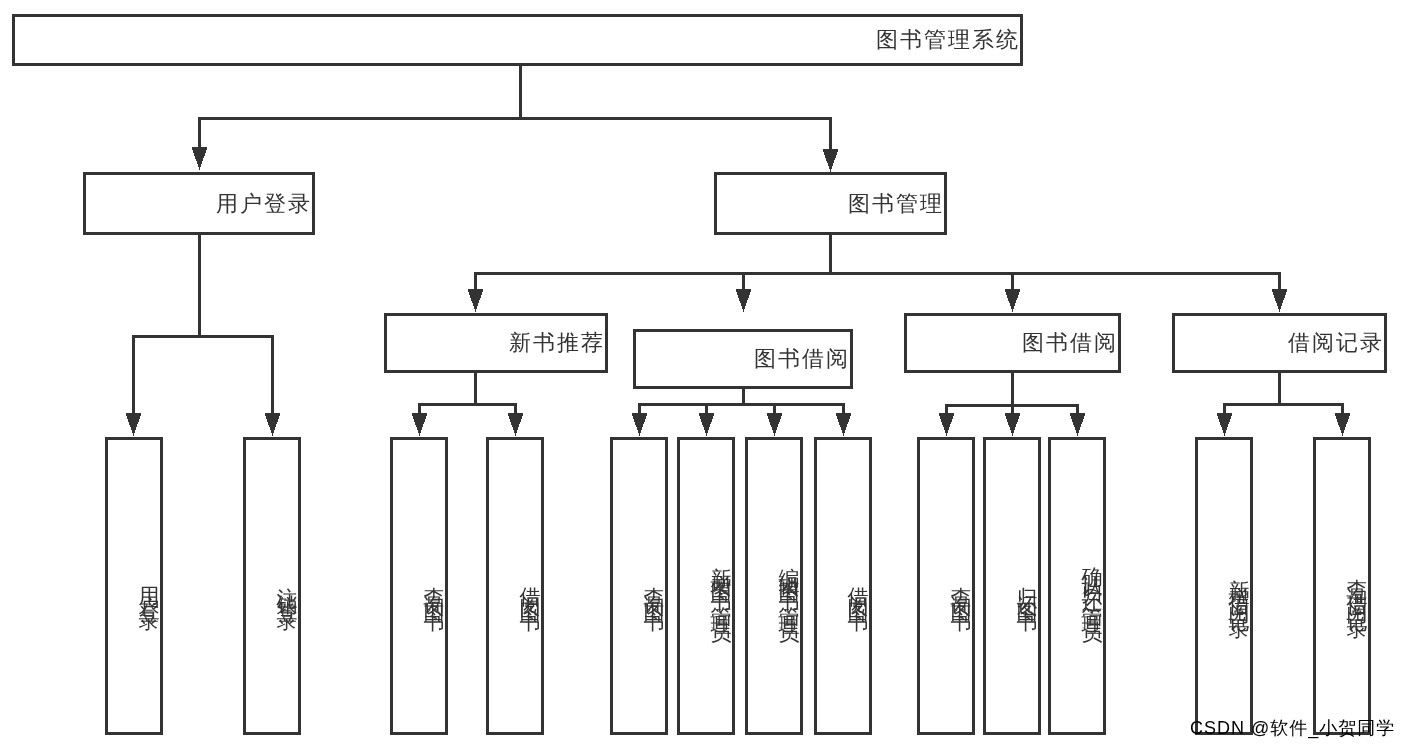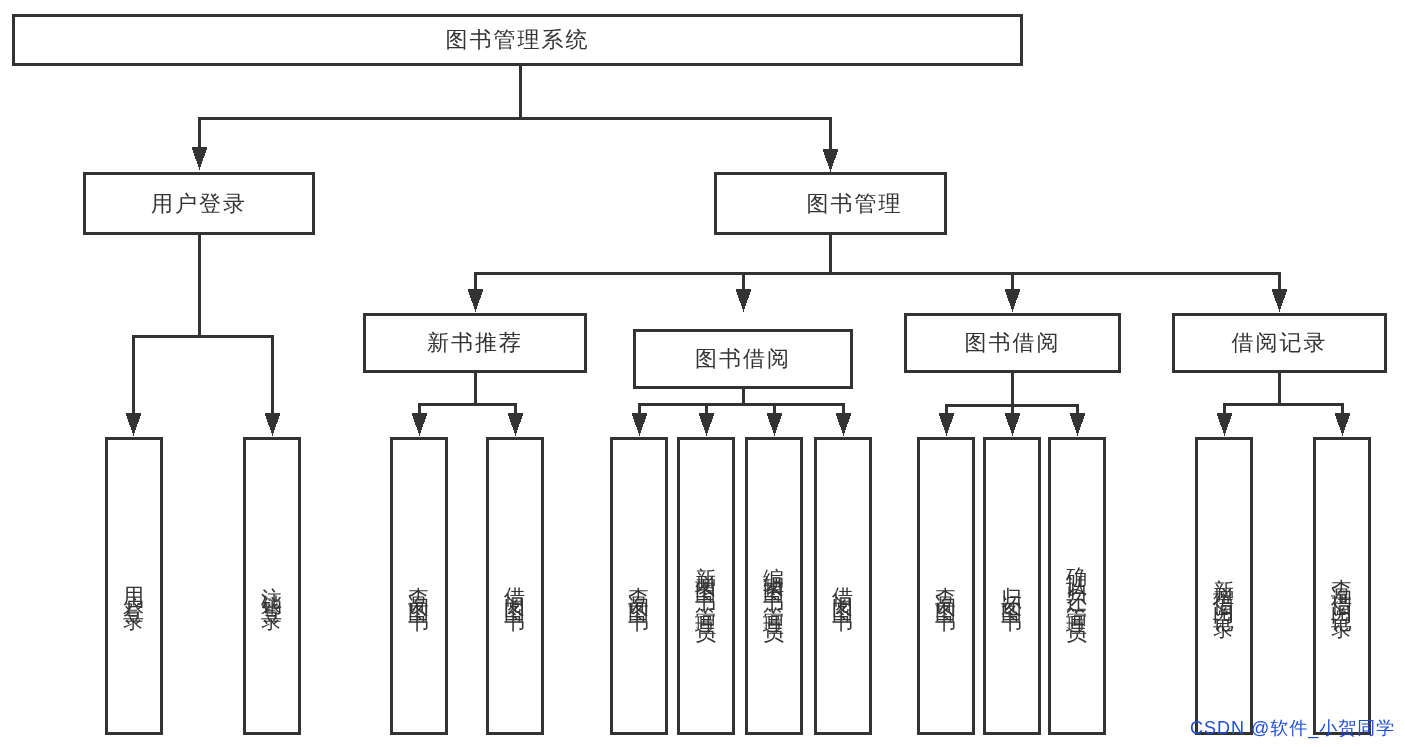--- a/index.html
+++ b/index.html
@@ -5,30 +5,30 @@
   html,body{margin:0;padding:0;background:#ffffff;}
   #canvas{
     position:relative;width:1405px;height:747px;background:#ffffff;overflow:hidden;
     font-family:"Liberation Sans","DejaVu Sans",sans-serif;
   }
   #wires{position:absolute;left:0;top:0;width:1405px;height:747px;}
   #wires path{stroke:#333333;stroke-width:3;fill:none;}
   #wires polygon{fill:#333333;stroke:none;}
   .box{
     position:absolute;box-sizing:border-box;background:#ffffff;
-    border:3px solid #333333;display:flex;align-items:center;justify-content:center;
+    border:3px solid #333333;display:flex;align-items:center;justify-content:flex-end;
   }
   .hlabel{font-size:22px;color:#333333;letter-spacing:2px;white-space:nowrap;}
   .vlabel{
     writing-mode:vertical-rl;text-orientation:mixed;
     font-size:21px;color:#333333;letter-spacing:8px;line-height:1;
   }
   #watermark{
     position:absolute;left:1190px;top:716px;width:205px;height:26px;
-    color:#1d4ed8;font-size:18px;letter-spacing:1px;white-space:nowrap;z-index:5;
+    color:#000000;font-size:18px;letter-spacing:1px;white-space:nowrap;z-index:5;
   }
 </style>
 </head>
 <body>
 
 <div id="canvas">
 
   <svg id="wires" viewBox="0 0 1405 747" xmlns="http://www.w3.org/2000/svg" shape-rendering="crispEdges">
     <g>
 
@@ -73,21 +73,21 @@
     <span class="hlabel">图书管理系统</span>
   </div>
 
   <div class="box" style="left:83px;top:172px;width:232px;height:63px;">
     <span class="hlabel">用户登录</span>
   </div>
   <div class="box" style="left:714px;top:172px;width:233px;height:63px;padding-left:48px;">
     <span class="hlabel">图书管理</span>
   </div>
 
-  <div class="box" style="left:363px;top:313px;width:224px;height:60px;">
+  <div class="box" style="left:384px;top:313px;width:224px;height:60px;">
     <span class="hlabel">新书推荐</span>
   </div>
   <div class="box" style="left:633px;top:329px;width:220px;height:60px;">
     <span class="hlabel">图书借阅</span>
   </div>
   <div class="box" style="left:904px;top:313px;width:217px;height:60px;">
     <span class="hlabel">图书借阅</span>
   </div>
   <div class="box" style="left:1172px;top:313px;width:215px;height:60px;">
     <span class="hlabel">借阅记录</span>

